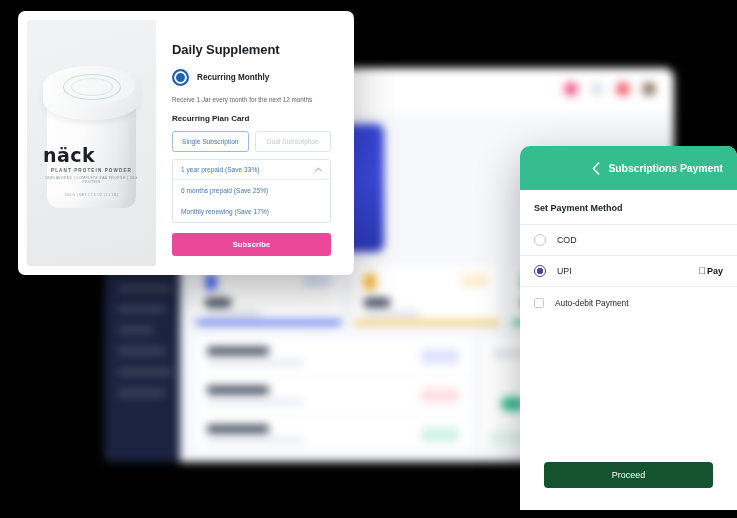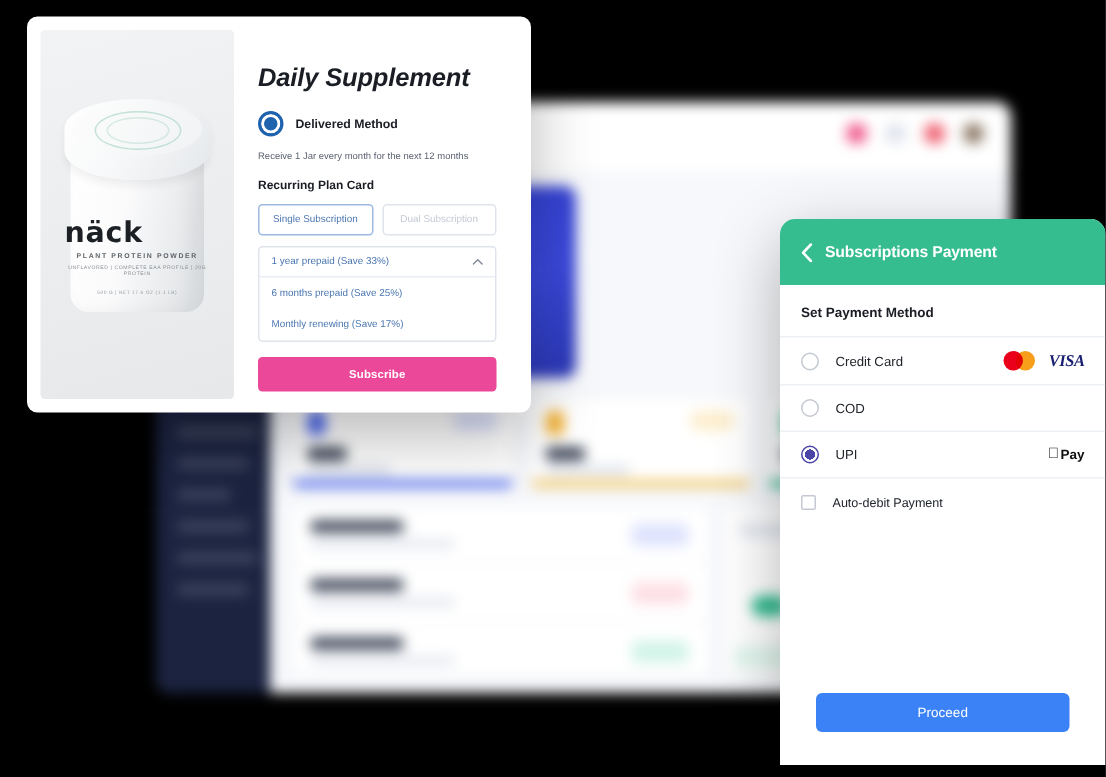--- a/index.html
+++ b/index.html
@@ -317,26 +317,25 @@
     letter-spacing: 0.4px;
     color: #9aa0a5;
   }
 
   .product-info {
     flex: 1;
     padding: 22px 14px 0 16px;
     box-sizing: border-box;
   }
   .p-title {
-    font-size: 17px;
+    font-size: 13px;
     font-weight: 700;
     color: #1a1d24;
     letter-spacing: -0.1px;
     margin: 0 0 12px 0;
-    font-style: italic;
   }
   .p-price-row {
     display: flex;
     align-items: center;
     gap: 10px;
     margin-bottom: 12px;
   }
   .p-price {
     font-size: 11px;
     font-weight: 700;
@@ -450,20 +449,21 @@
     overflow: hidden;
   }
   .pay-header {
     background: #35bd8f;
     height: 44px;
     display: flex;
     align-items: center;
     gap: 8px;
     padding: 0 14px;
     box-sizing: border-box;
+    justify-content: flex-end;
   }
   .pay-back svg { display: block; }
   .pay-title {
     color: #ffffff;
     font-size: 10.5px;
     font-weight: 700;
     letter-spacing: -0.1px;
   }
   .pay-sub {
     font-size: 9px;
@@ -552,21 +552,21 @@
   .proceed-wrap {
     position: absolute;
     left: 0; right: 0;
     bottom: 22px;
     padding: 0 24px;
     box-sizing: border-box;
   }
   .proceed-btn {
     display: block;
     width: 100%;
-    background: #3b82f6;
+    background: #14532d;
     color: #ffffff;
     border: none;
     border-radius: 4px;
     padding: 8px 0;
     font-size: 9px;
     font-family: "Liberation Sans", sans-serif;
     cursor: pointer;
   }
 </style>
 </head>
@@ -671,21 +671,21 @@
         <div class="jar-sub3">500 G  |  NET 17.6 OZ (1.1 LB)</div>
       </div>
     </div>
 
     <div class="product-info">
       <div class="p-title">Daily Supplement</div>
 
 
       <div class="p-delivery">
         <span class="radio-blue"></span>
-        <span class="p-delivery-label">Delivered Method</span>
+        <span class="p-delivery-label">Recurring Monthly</span>
       </div>
 
       <div class="p-note">Receive 1 Jar every month for the next 12 months</div>
 
       <div class="p-section-label">Recurring Plan Card</div>
 
       <div class="seg-row">
         <div class="seg active">Single Subscription</div>
         <div class="seg">Dual Subscription</div>
       </div>
@@ -717,31 +717,20 @@
       <span class="pay-back">
         <svg width="8" height="13" viewBox="0 0 8 13">
           <path d="M6.6 1 L1.4 6.5 L6.6 12" fill="none" stroke="#ffffff" stroke-width="1.7" stroke-linecap="round" stroke-linejoin="round"></path>
         </svg>
       </span>
       <span class="pay-title">Subscriptions Payment</span>
     </div>
 
     <div class="pay-sub">Set Payment Method</div>
 
-    <div class="pm-row">
-      <span class="pm-radio"></span>
-      <span class="pm-label">Credit Card</span>
-      <span class="pm-logos">
-        <span class="mc-logo">
-          <span class="c1"></span>
-            <span class="c2"></span>
-        </span>
-        <span class="visa-logo">VISA</span>
-      </span>
-    </div>
 
 
     <div class="pm-row">
       <span class="pm-radio"></span>
       <span class="pm-label">COD</span>
     </div>
 
     <div class="pm-row">
       <span class="pm-radio sel"></span>
       <span class="pm-label">UPI</span>

